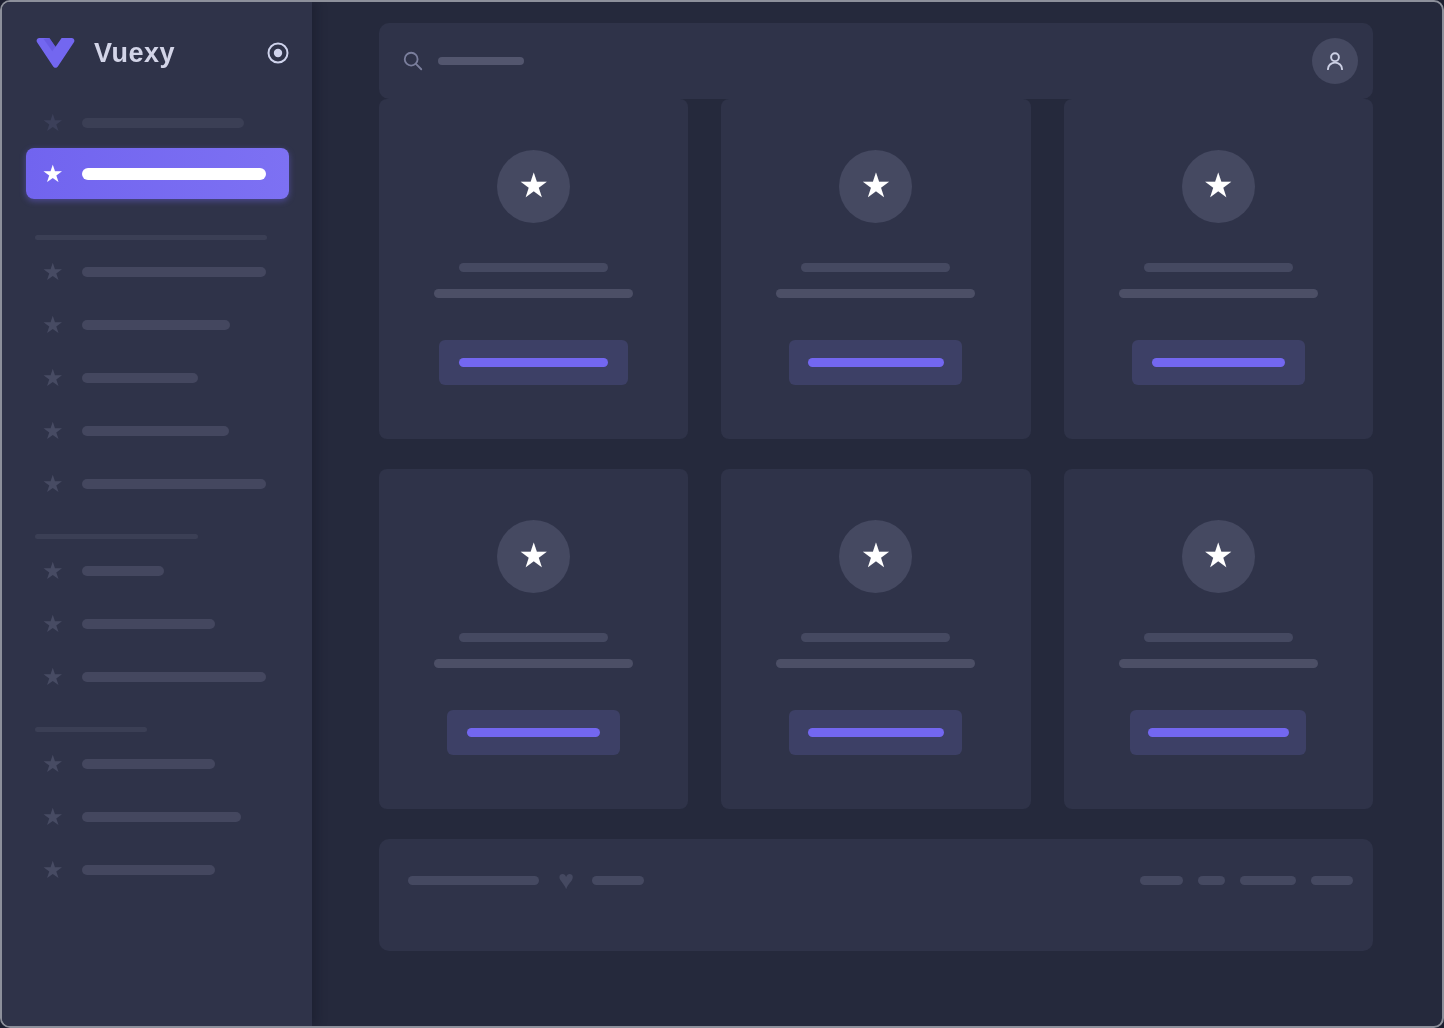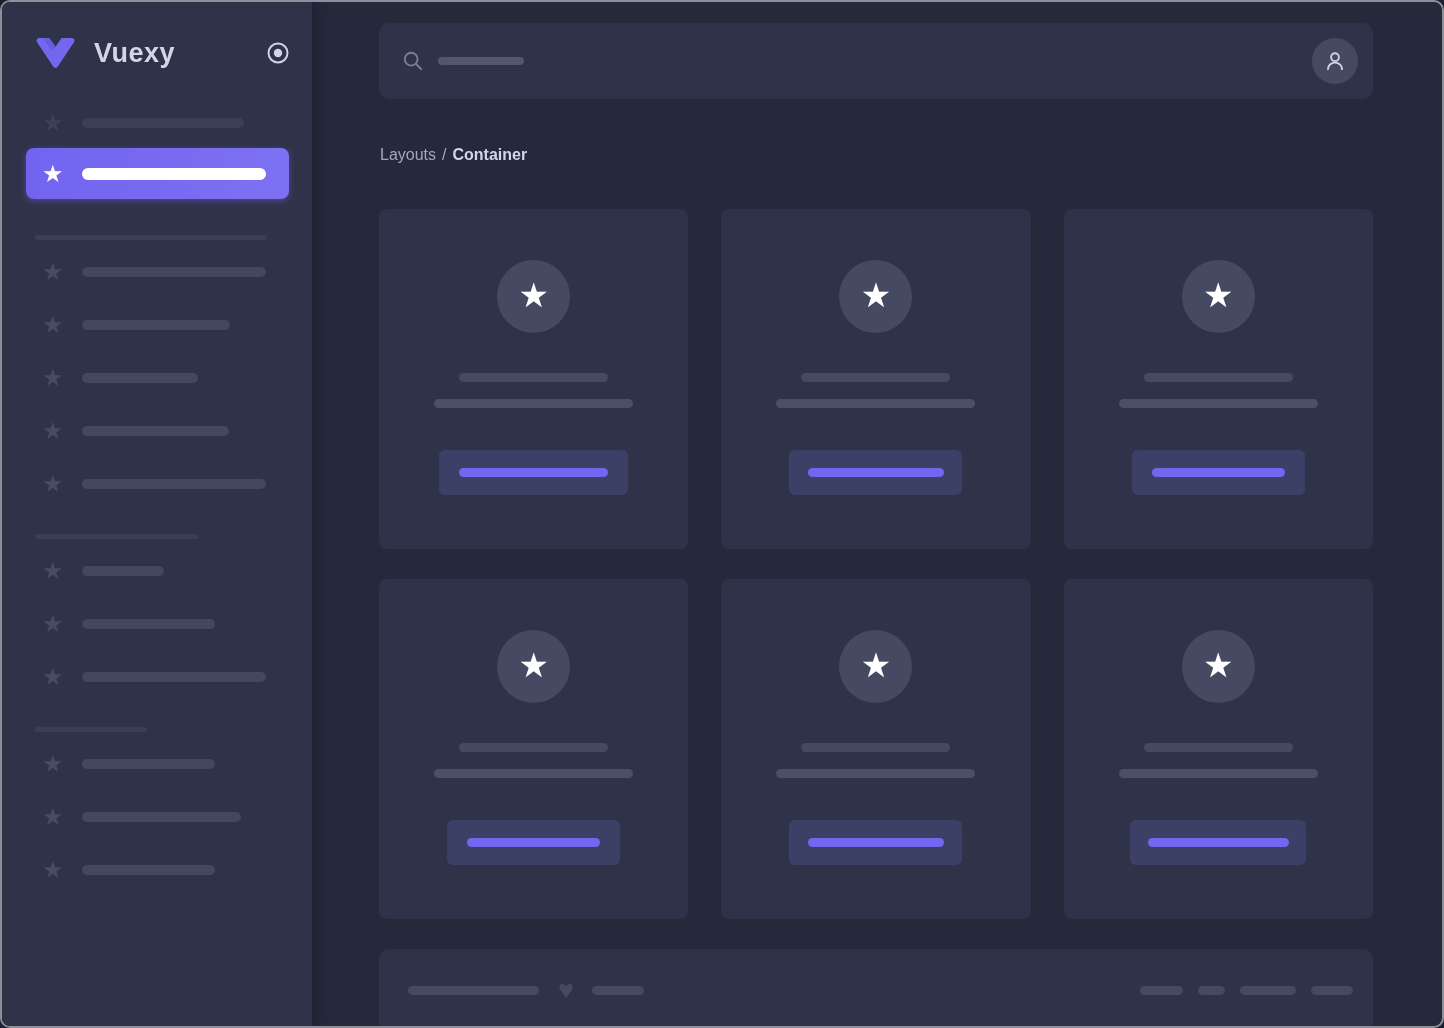--- a/index.html
+++ b/index.html
@@ -204,23 +204,20 @@
       </svg>
       <span class="search-ph" id="search-ph" style="width: 86px;"></span>
       <div class="avatar">
         <svg viewBox="0 0 24 24">
           <circle cx="12" cy="8.5" r="3.6" fill="none" stroke="#ccd0e4" stroke-width="1.8"></circle>
           <path d="M5.5,19.5 a6.5,6 0 0 1 13,0" fill="none" stroke="#ccd0e4" stroke-width="1.8" stroke-linecap="round"></path>
         </svg>
       </div>
     </div>
 
-    <div class="breadcrumb">
-      <span>Layouts</span><span class="sep">/</span><span class="current">Container</span>
-    </div>
 
     <div class="grid" id="cards-grid">
         <div class="card">
           <div class="card-avatar">
             <span class="card-star">★</span>
           </div>
           <div class="card-line l1" style="width: 149px;"></div>
           <div class="card-line l2" style="width: 199px;"></div>
           <div class="card-button" style="width: 189px;">
             <div class="button-line" style="width: 149px;"></div>

